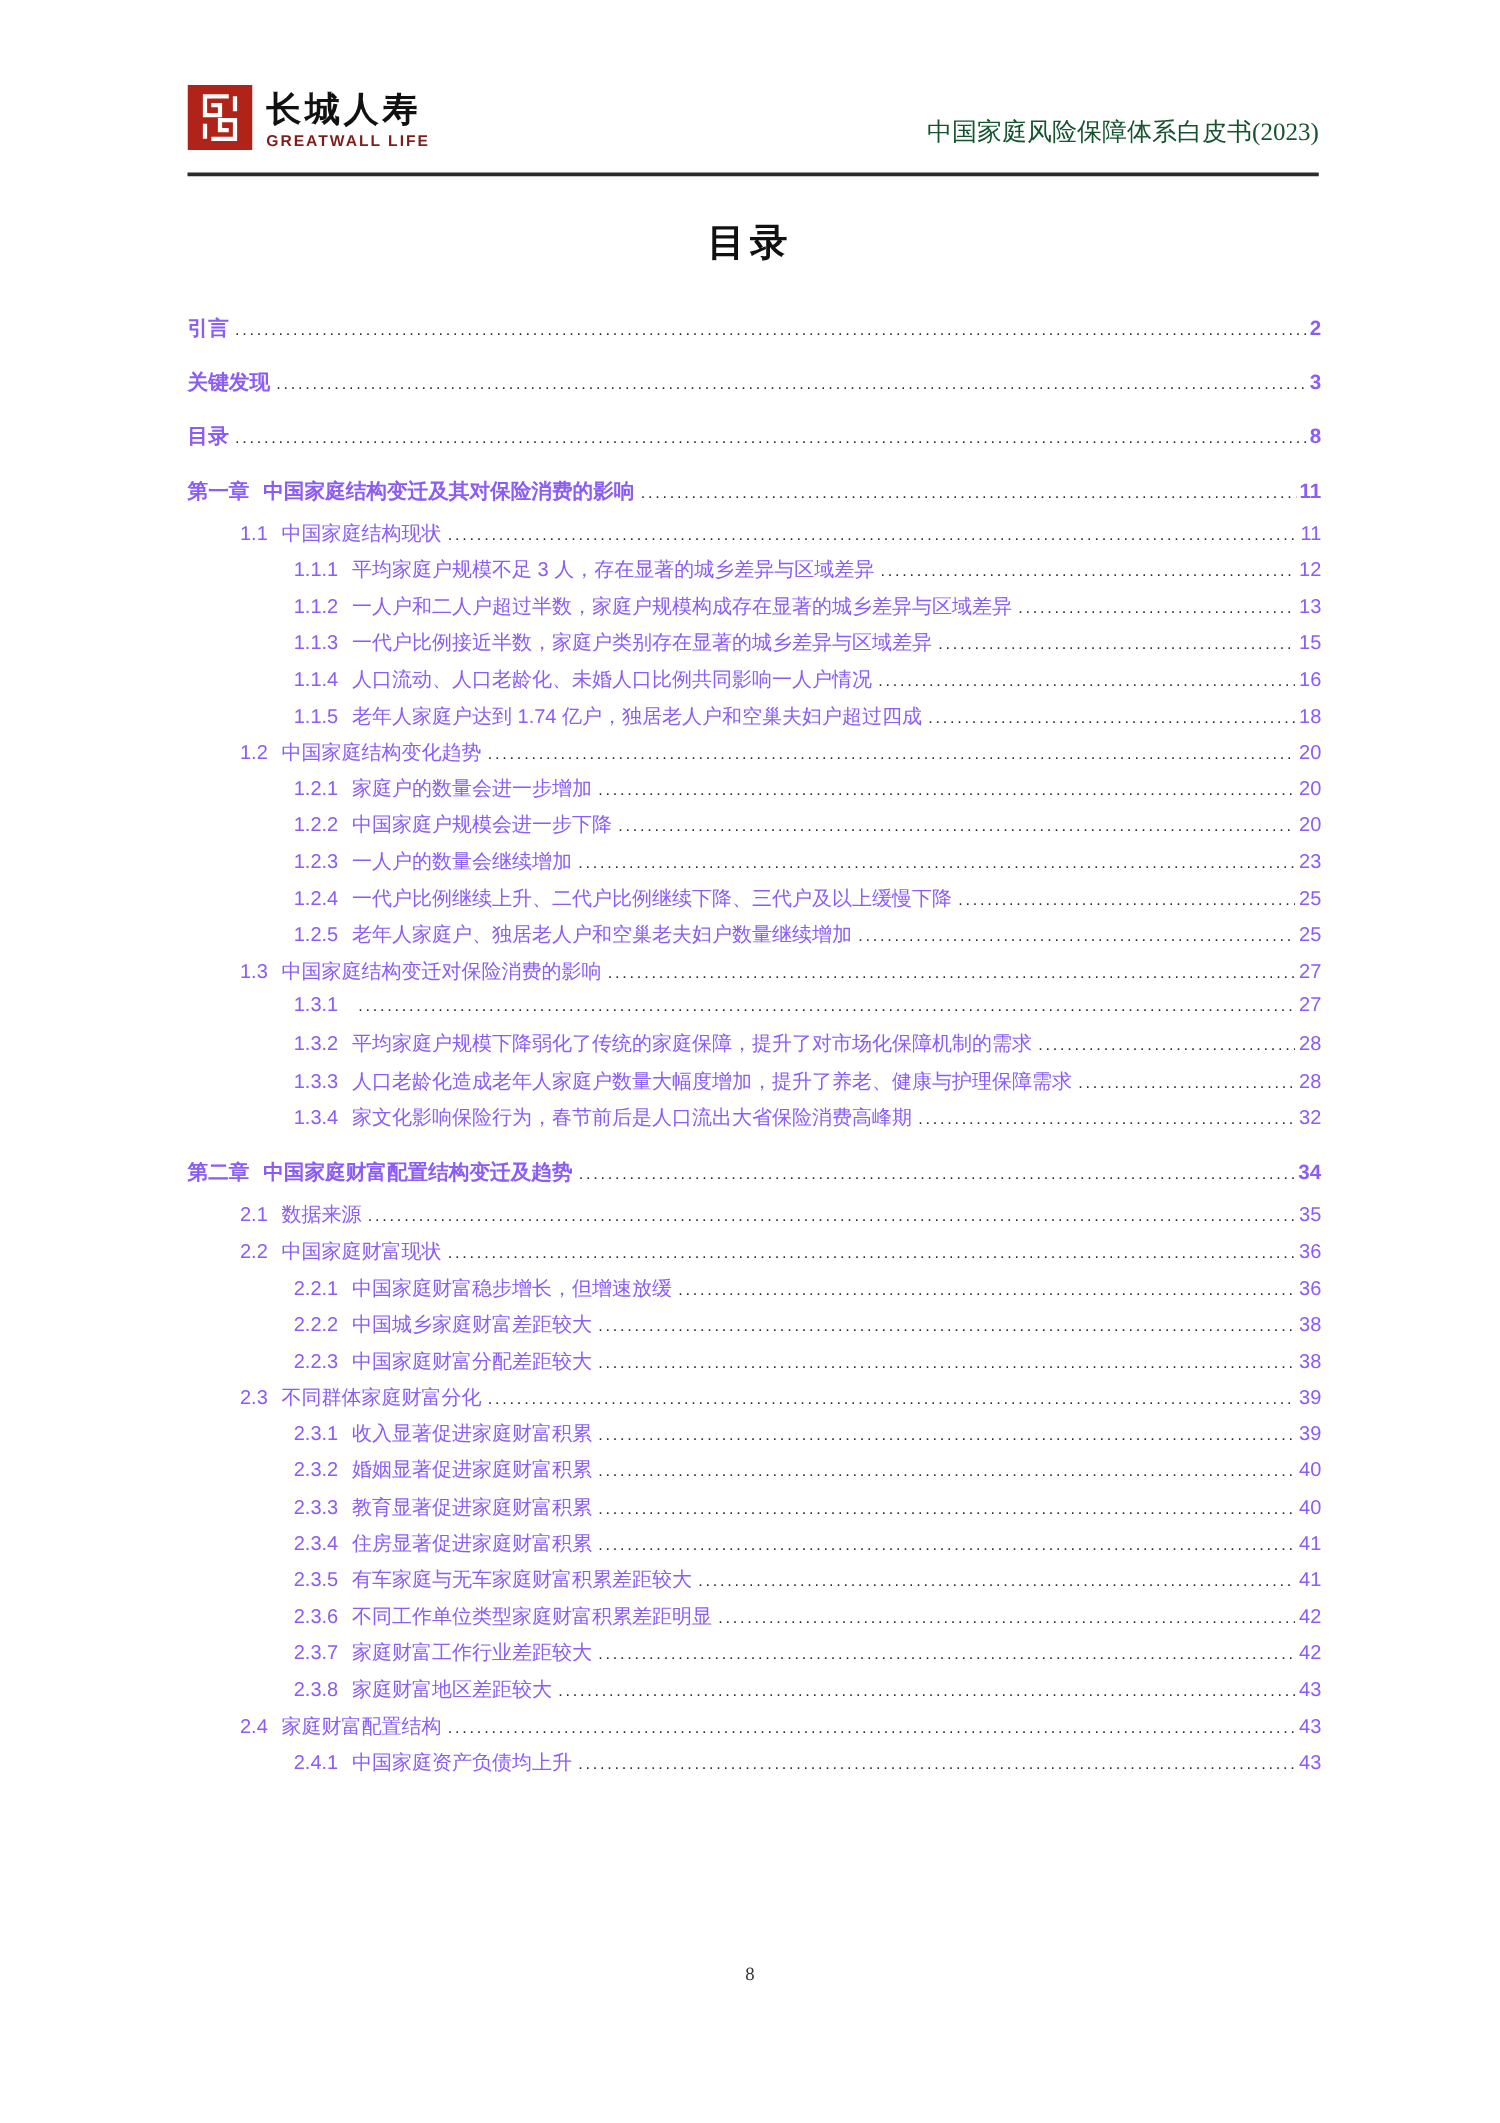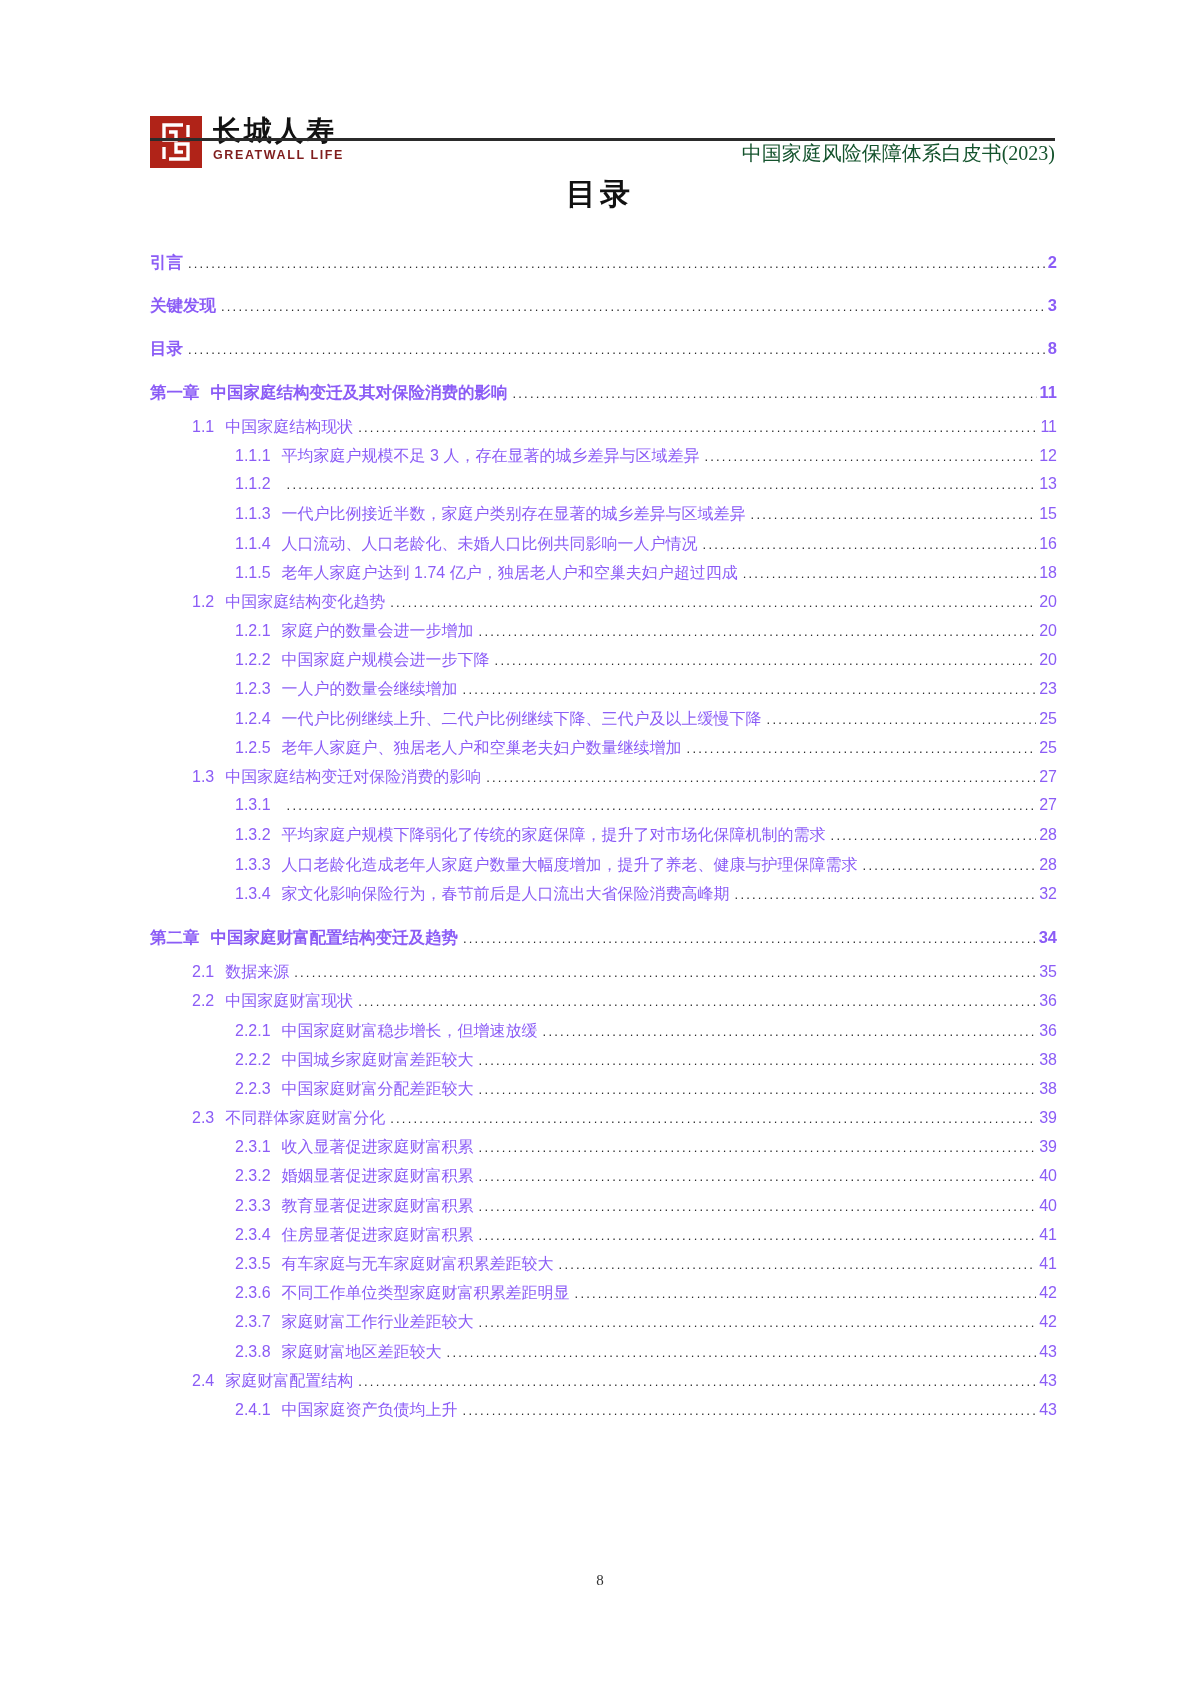--- a/index.html
+++ b/index.html
@@ -25,21 +25,21 @@
     align-items: flex-end;
     padding-bottom: 11px;
   }
   .header-rule {
     position: absolute;
     left: 150px;
     right: 145px;
     top: 138px;
     border-bottom: 3px solid #2b2b2b;
   }
-  .logo-block { display: flex; align-items: flex-start; margin-top: 48px; }
+  .logo-block { display: flex; align-items: flex-end; }
   .logo-mark { width: 52px; height: 52px; display: block; }
   .brand-text { margin-left: 11px; display: flex; flex-direction: column; justify-content: center; }
   .brand-cn {
     font-size: 28px;
     font-weight: bold;
     color: #111111;
     letter-spacing: 3px;
     line-height: 1.05;
     font-family: "Liberation Serif", "DejaVu Serif", serif;
   }
@@ -175,20 +175,21 @@
         <span class="toc-page">11</span>
       </div>
       <div class="toc-row lvl2">
         <span class="toc-num">1.1.1</span>
         <span class="toc-text">平均家庭户规模不足 3 人，存在显著的城乡差异与区域差异</span>
         <span class="toc-dots"></span>
         <span class="toc-page">12</span>
       </div>
       <div class="toc-row lvl2">
         <span class="toc-num">1.1.2</span>
+        <span class="toc-text">一人户和二人户超过半数，家庭户规模构成存在显著的城乡差异与区域差异</span>
         <span class="toc-dots"></span>
         <span class="toc-page">13</span>
       </div>
       <div class="toc-row lvl2">
         <span class="toc-num">1.1.3</span>
         <span class="toc-text">一代户比例接近半数，家庭户类别存在显著的城乡差异与区域差异</span>
         <span class="toc-dots"></span>
         <span class="toc-page">15</span>
       </div>
       <div class="toc-row lvl2">

